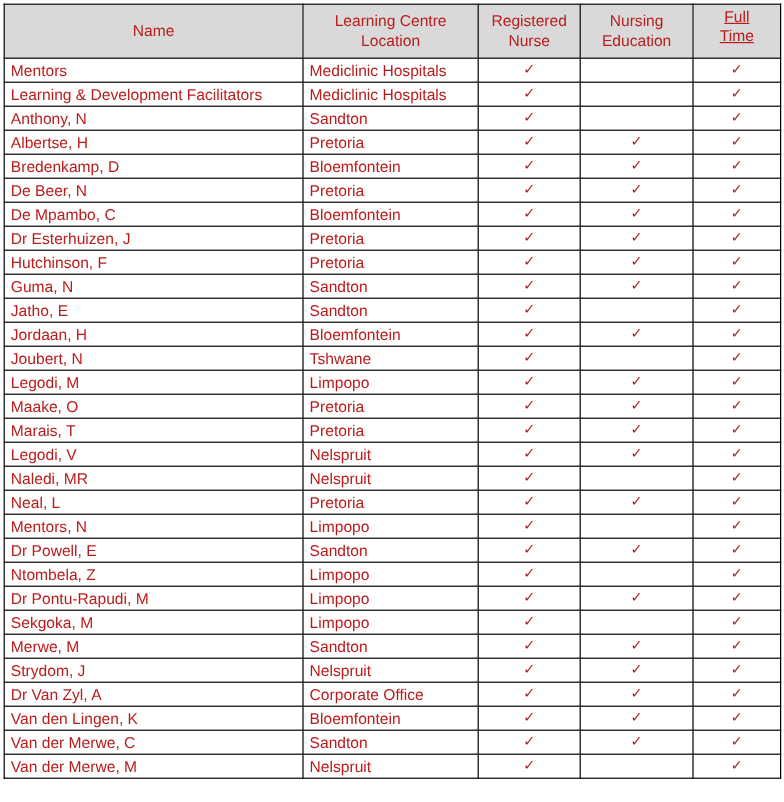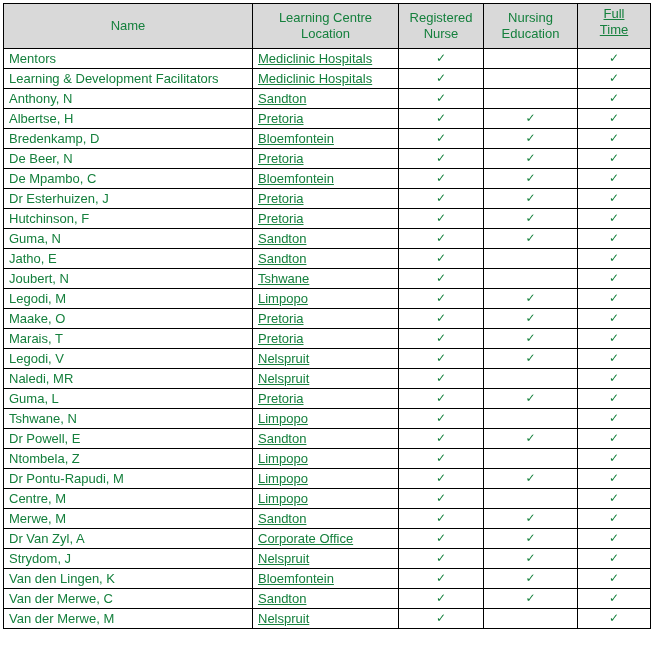--- a/index.html
+++ b/index.html
@@ -3,21 +3,21 @@
   <meta charset="utf-8">
   <style>
     html, body { margin: 0; padding: 0; background: #ffffff; }
     body { width: 653px; height: 668px; overflow: hidden; position: relative; }
     table.roster {
       position: absolute;
       left: 3px; top: 3px;
       border-collapse: collapse;
       font-family: "Liberation Sans", sans-serif;
       font-size: 13px;
-      color: #15803d;
+      color: #b91c1c;
       table-layout: fixed;
       width: 647px;
     }
     table.roster th, table.roster td {
       border: 1px solid #000;
       padding: 0 5px;
       height: 19px;
       line-height: 17px;
       white-space: nowrap;
       overflow: hidden;
@@ -25,21 +25,21 @@
     table.roster th {
       background: #d9d9d9;
       font-weight: normal;
       text-align: center;
       height: 42px;
       line-height: 16px;
       padding: 0 3px;
     }
     th .hdr-line { display: block; }
     td.check { text-align: center; font-family: "DejaVu Sans", sans-serif; font-size: 12px; }
-    td.loc { padding-left: 5px; text-decoration: underline; }
+    td.loc { padding-left: 5px; }
   </style>
 </head>
 <body>
 
 <table class="roster">
   <colgroup>
     <col style="width:249px">
     <col style="width:146px">
     <col style="width:85px">
     <col style="width:94px">
@@ -140,20 +140,27 @@
         <td class="check"><span>✓</span></td>
       </tr>
       <tr>
         <td class="name">Jatho, E</td>
         <td class="loc">Sandton</td>
         <td class="check"><span>✓</span></td>
         <td class="check"><span></span></td>
         <td class="check"><span>✓</span></td>
       </tr>
       <tr>
+        <td class="name">Jordaan, H</td>
+        <td class="loc">Bloemfontein</td>
+        <td class="check"><span>✓</span></td>
+        <td class="check"><span>✓</span></td>
+        <td class="check"><span>✓</span></td>
+      </tr>
+      <tr>
         <td class="name">Joubert, N</td>
         <td class="loc">Tshwane</td>
         <td class="check"><span>✓</span></td>
         <td class="check"><span></span></td>
         <td class="check"><span>✓</span></td>
       </tr>
       <tr>
         <td class="name">Legodi, M</td>
         <td class="loc">Limpopo</td>
         <td class="check"><span>✓</span></td>
@@ -182,28 +189,28 @@
         <td class="check"><span>✓</span></td>
       </tr>
       <tr>
         <td class="name">Naledi, MR</td>
         <td class="loc">Nelspruit</td>
         <td class="check"><span>✓</span></td>
         <td class="check"><span></span></td>
         <td class="check"><span>✓</span></td>
       </tr>
       <tr>
-        <td class="name">Guma, L</td>
-        <td class="loc">Pretoria</td>
-        <td class="check"><span>✓</span></td>
-        <td class="check"><span>✓</span></td>
-        <td class="check"><span>✓</span></td>
-      </tr>
-      <tr>
-        <td class="name">Tshwane, N</td>
+        <td class="name">Neal, L</td>
+        <td class="loc">Pretoria</td>
+        <td class="check"><span>✓</span></td>
+        <td class="check"><span>✓</span></td>
+        <td class="check"><span>✓</span></td>
+      </tr>
+      <tr>
+        <td class="name">Mentors, N</td>
         <td class="loc">Limpopo</td>
         <td class="check"><span>✓</span></td>
         <td class="check"><span></span></td>
         <td class="check"><span>✓</span></td>
       </tr>
       <tr>
         <td class="name">Dr Powell, E</td>
         <td class="loc">Sandton</td>
         <td class="check"><span>✓</span></td>
         <td class="check"><span>✓</span></td>
@@ -217,43 +224,43 @@
         <td class="check"><span>✓</span></td>
       </tr>
       <tr>
         <td class="name">Dr Pontu-Rapudi, M</td>
         <td class="loc">Limpopo</td>
         <td class="check"><span>✓</span></td>
         <td class="check"><span>✓</span></td>
         <td class="check"><span>✓</span></td>
       </tr>
       <tr>
-        <td class="name">Centre, M</td>
+        <td class="name">Sekgoka, M</td>
         <td class="loc">Limpopo</td>
         <td class="check"><span>✓</span></td>
         <td class="check"><span></span></td>
         <td class="check"><span>✓</span></td>
       </tr>
       <tr>
         <td class="name">Merwe, M</td>
         <td class="loc">Sandton</td>
+        <td class="check"><span>✓</span></td>
+        <td class="check"><span>✓</span></td>
+        <td class="check"><span>✓</span></td>
+      </tr>
+      <tr>
+        <td class="name">Strydom, J</td>
+        <td class="loc">Nelspruit</td>
         <td class="check"><span>✓</span></td>
         <td class="check"><span>✓</span></td>
         <td class="check"><span>✓</span></td>
       </tr>
       <tr>
         <td class="name">Dr Van Zyl, A</td>
         <td class="loc">Corporate Office</td>
-        <td class="check"><span>✓</span></td>
-        <td class="check"><span>✓</span></td>
-        <td class="check"><span>✓</span></td>
-      </tr>
-      <tr>
-        <td class="name">Strydom, J</td>
-        <td class="loc">Nelspruit</td>
         <td class="check"><span>✓</span></td>
         <td class="check"><span>✓</span></td>
         <td class="check"><span>✓</span></td>
       </tr>
       <tr>
         <td class="name">Van den Lingen, K</td>
         <td class="loc">Bloemfontein</td>
         <td class="check"><span>✓</span></td>
         <td class="check"><span>✓</span></td>
         <td class="check"><span>✓</span></td>

